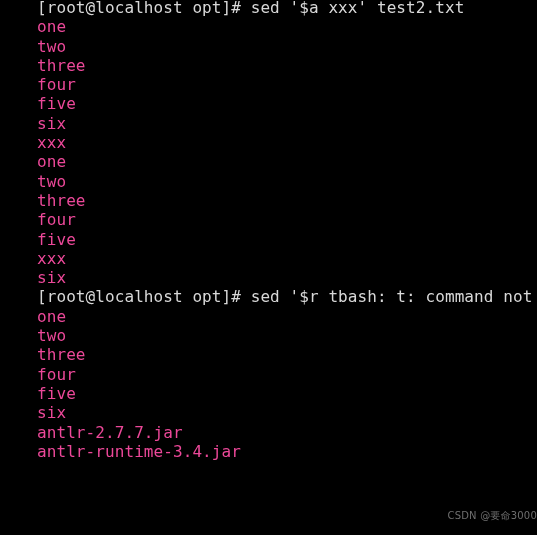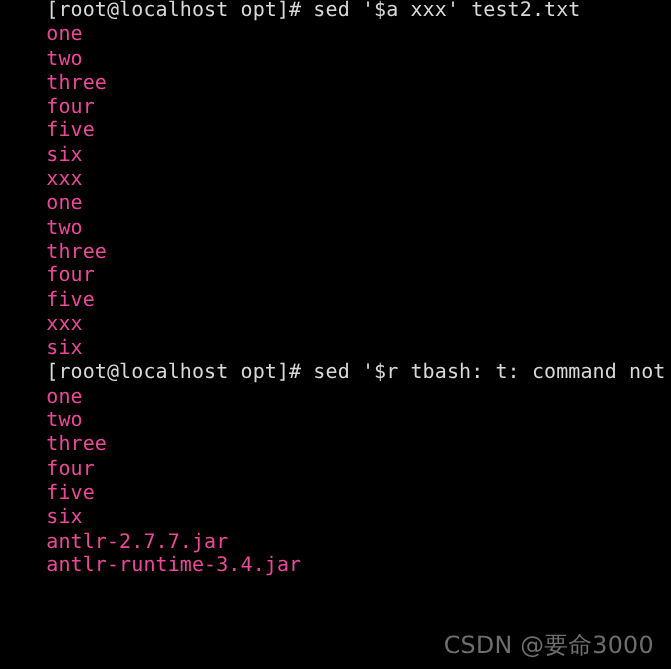--- a/index.html
+++ b/index.html
@@ -28,25 +28,25 @@
     white-space: pre;
     color: #d4d4d4;
     letter-spacing: 0.08px;
     height: 19.3px;
   }
   .line.prompt { color: #d8d8d8; }
   .line.output { color: #ec4899; }
   .line.error  { color: #d8d8d8; }
   #watermark {
     position: absolute;
-    right: 48px;
+    right: 34px;
     bottom: 11px;
     color: #6e6e6e;
     font-family: "DejaVu Sans", "Liberation Sans", sans-serif;
-    font-size: 19px;
+    font-size: 10px;
     line-height: 16px;
     white-space: pre;
     letter-spacing: 0.2px;
   }
 </style>
 </head>
 <body>
 
 <div id="terminal">
   <div id="screen">

